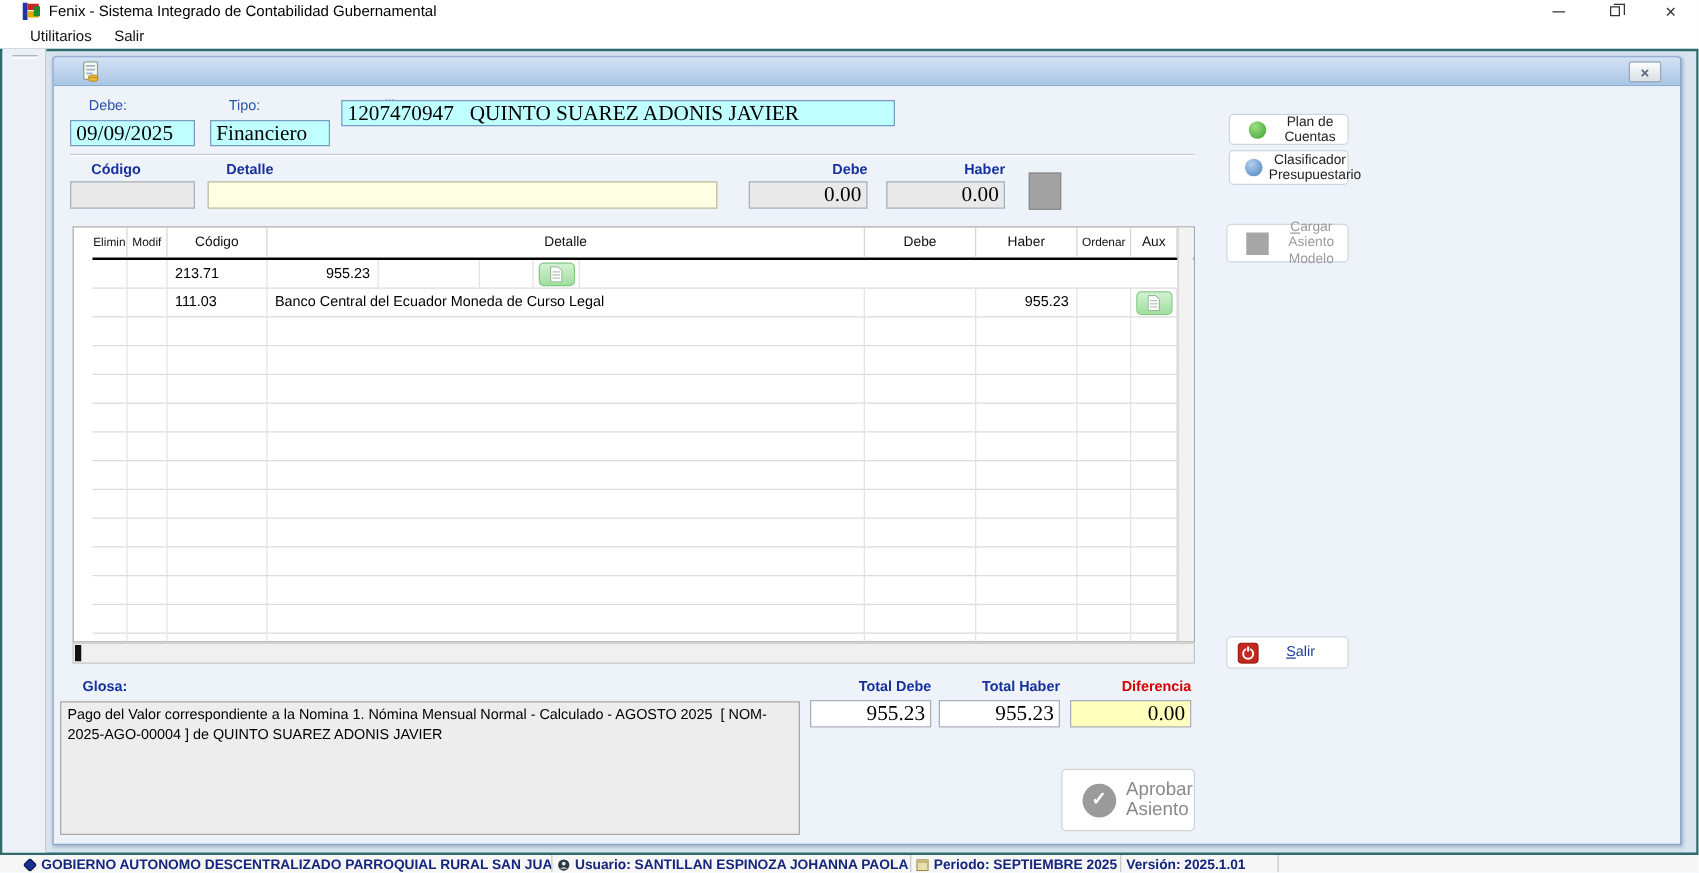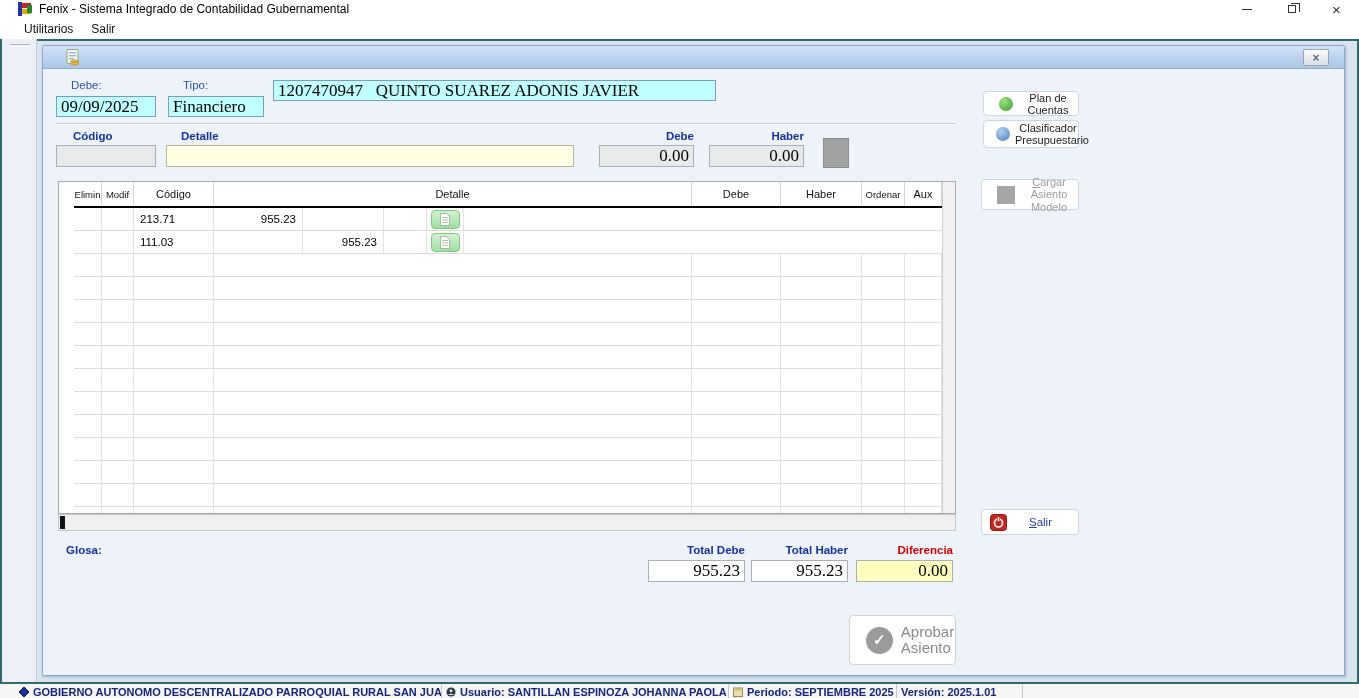--- a/index.html
+++ b/index.html
@@ -180,20 +180,21 @@
             </svg>
           </div>
         </div>
         <div class="cell c8"></div>
       </div>
 
       <div class="trow drow">
         <div class="cell c0"></div>
         <div class="cell c1"></div>
         <div class="cell c2 l">111.03</div>
+        <div class="cell c3 l">Banco Central del Ecuador Moneda de Curso Legal</div>
         <div class="cell c4 r"></div>
         <div class="cell c5 r">955.23</div>
         <div class="cell c6"></div>
         <div class="cell c7 c">
           <div class="auxbtn">
             <svg width="10" height="13" viewBox="0 0 10 13">
               <path d="M0.5 0.5 h6 l3 3 v9 h-9 z" fill="#fdfdfd" stroke="#8fae8f" stroke-width="0.8"></path>
               <rect x="2" y="4" width="6" height="1" fill="#b6c6b6"></rect>
                 <rect x="2" y="6.5" width="6" height="1" fill="#b6c6b6"></rect>
                 <rect x="2" y="9" width="6" height="1" fill="#b6c6b6"></rect>
@@ -359,20 +360,21 @@
       <svg width="17" height="17" viewBox="0 0 17 17">
         <rect x="0.5" y="0.5" width="16" height="16" rx="3" fill="#c4271d" stroke="#8f1712"></rect>
         <circle cx="8.5" cy="9" r="4" fill="none" stroke="#fff" stroke-width="1.6"></circle>
         <line x1="8.5" y1="3" x2="8.5" y2="7.5" stroke="#c4271d" stroke-width="3"></line>
         <line x1="8.5" y1="3.2" x2="8.5" y2="7.2" stroke="#fff" stroke-width="1.6"></line>
       </svg>
       <span class="salirtxt"><span class="u">S</span><span>alir</span></span>
     </div>
 
     <span class="abs lblb" style="left:8px; top:498px;">Glosa:</span>
+    <div class="abs glosabox">Pago del Valor correspondiente a la Nomina 1. Nómina Mensual Normal - Calculado - AGOSTO 2025  [ NOM-2025-AGO-00004 ] de QUINTO SUAREZ ADONIS JAVIER</div>
 
     <span class="abs lblb" style="left:605px; top:498px; width:97px; text-align:right; display:inline-block;">Total Debe</span>
     <span class="abs lblb" style="left:708px; top:498px; width:97px; text-align:right; display:inline-block;">Total Haber</span>
     <span class="abs lblr" style="left:813px; top:498px; width:97px; text-align:right; display:inline-block;">Diferencia</span>
     <input class="abs fld white num" style="left: 605px; top: 514px; width: 97px; height: 22px;" value="955.23">
     <input class="abs fld white num" style="left: 708px; top: 514px; width: 97px; height: 22px;" value="955.23">
     <input class="abs fld diffy num" style="left: 813px; top: 514px; width: 97px; height: 22px;" value="0.00">
 
     <div class="abs aprobar">
       <span class="checkcircle">✓</span>

